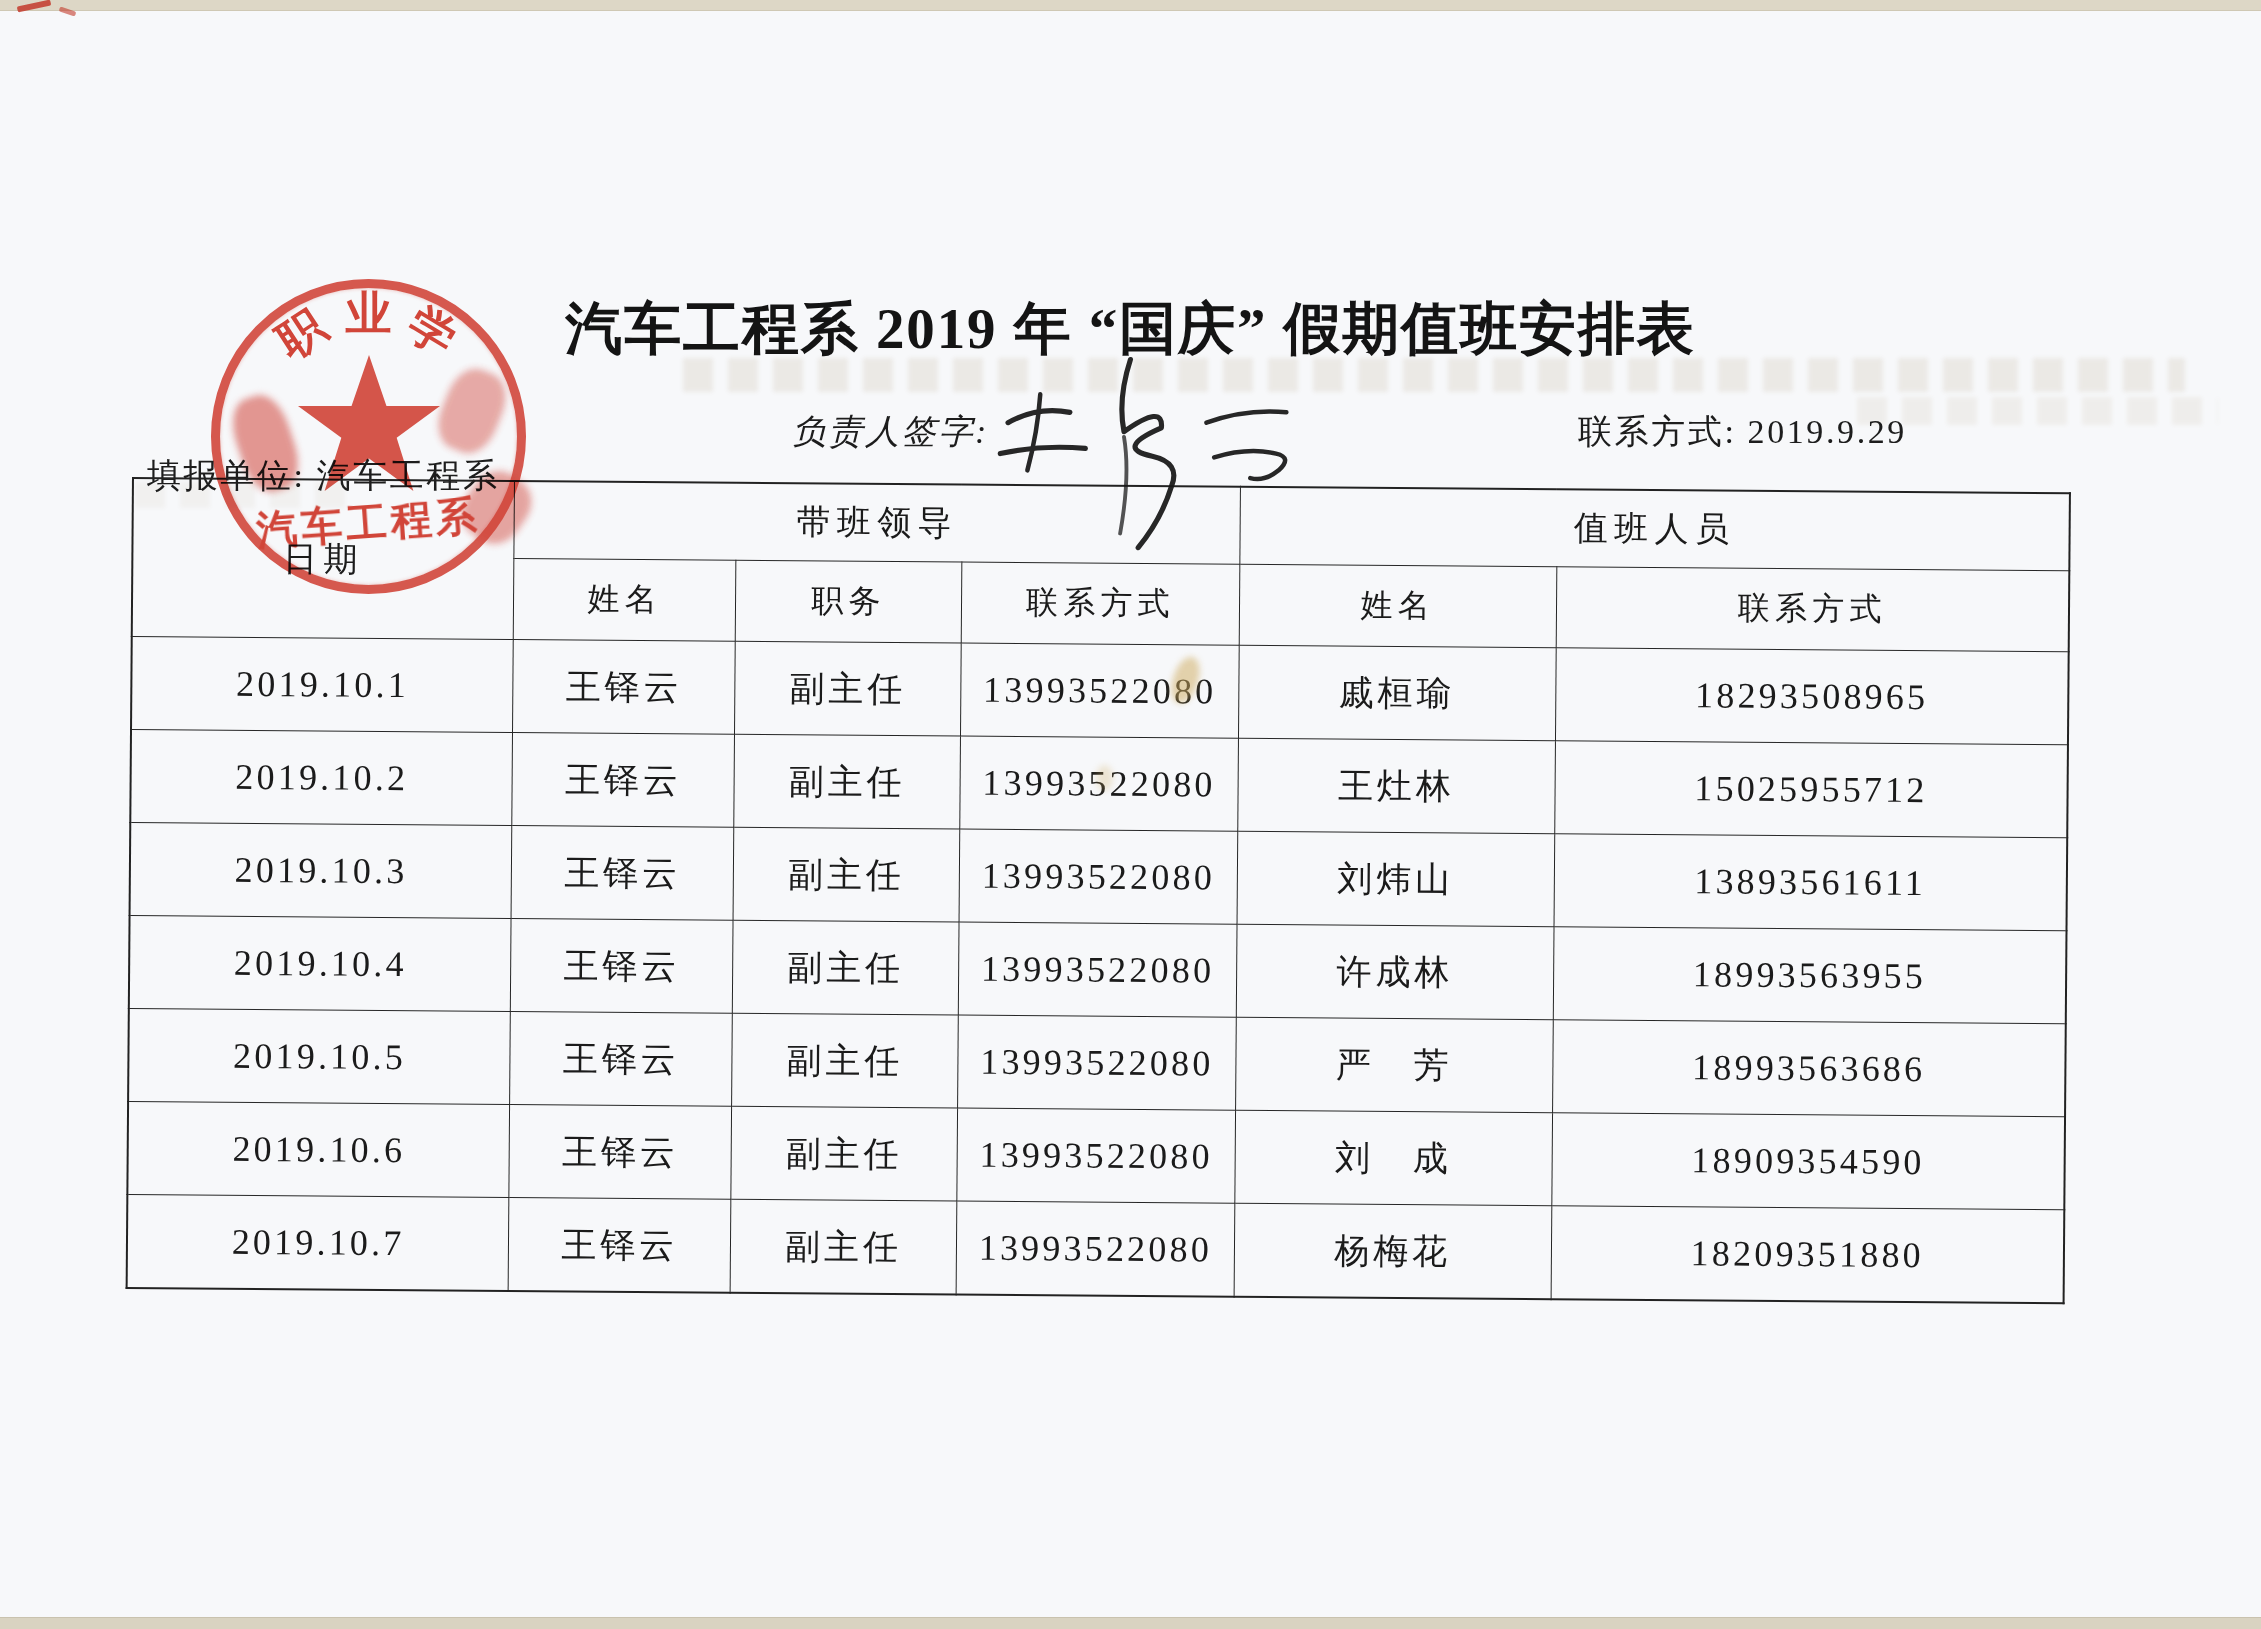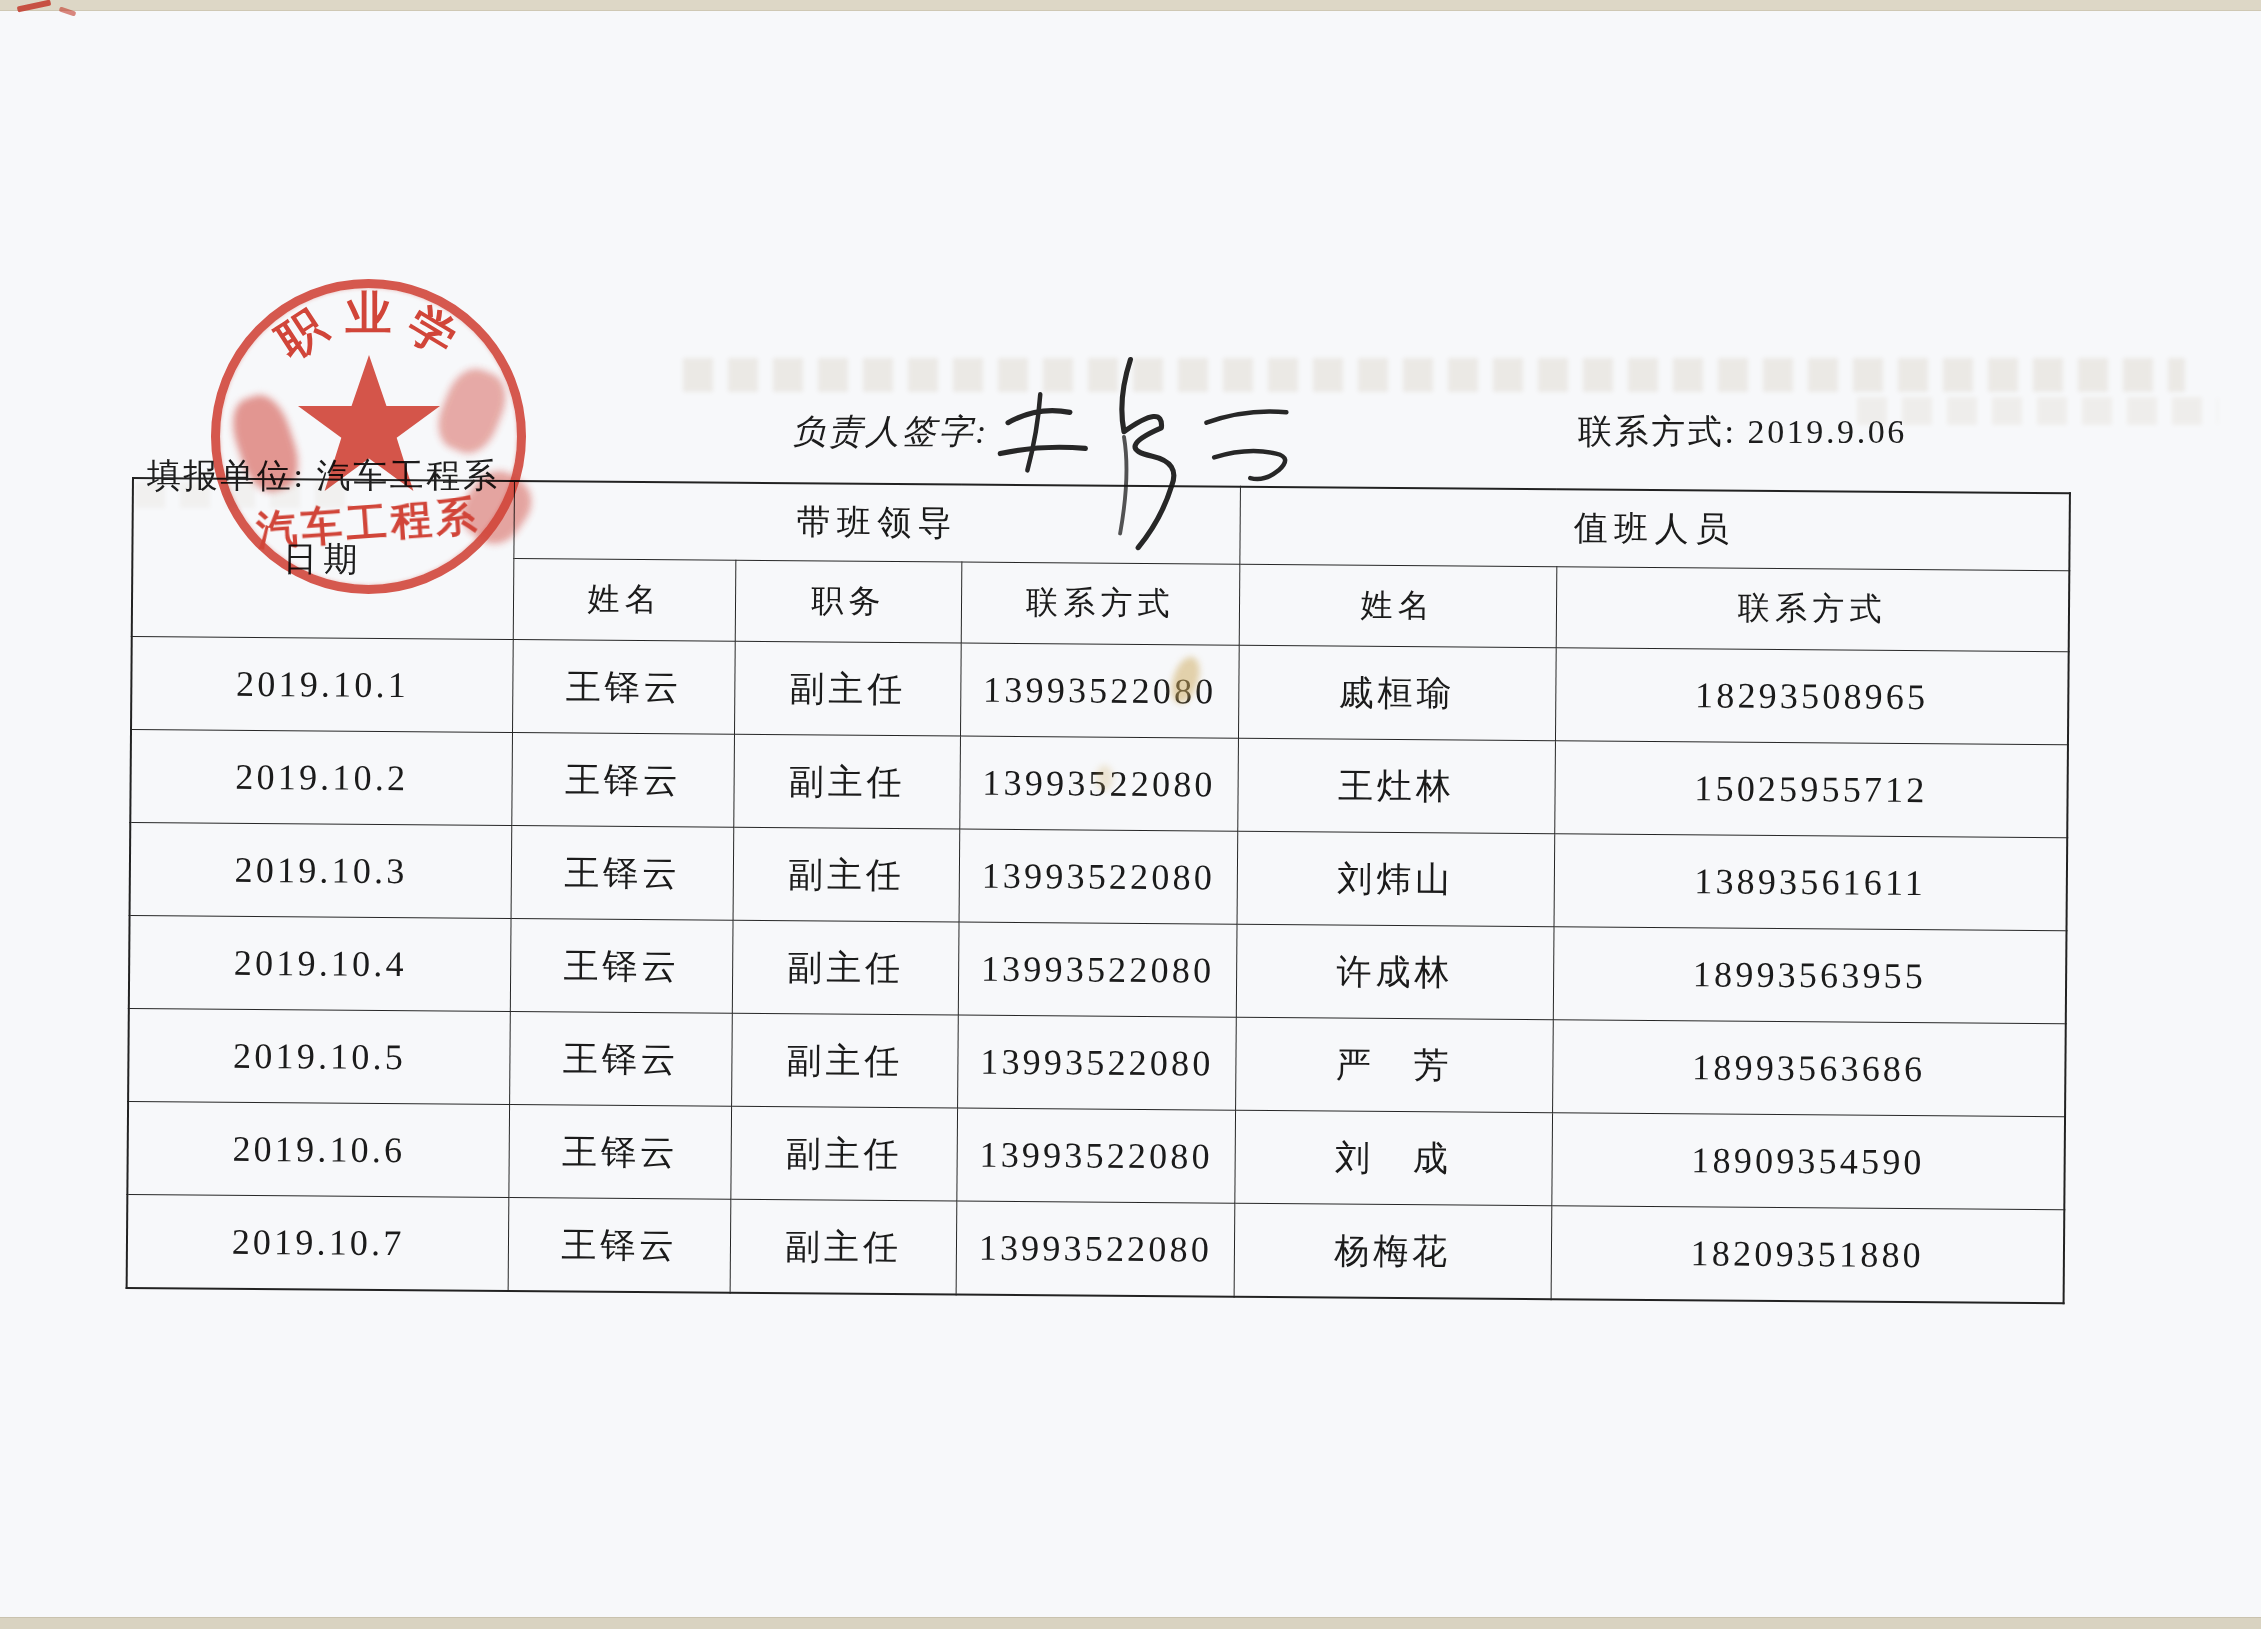--- a/index.html
+++ b/index.html
@@ -100,32 +100,33 @@
 
   <div class="edge-top"></div>
   <div class="edge-bottom"></div>
   <div class="corner-mark cm1"></div>
   <div class="corner-mark cm2"></div>
 
   <div class="ghost g1"></div>
   <div class="ghost g2"></div>
   <div class="ghost g3"></div>
 
+  <h1 class="title">汽车工程系 2019 年 “国庆” 假期值班安排表</h1>
 
   <div class="meta">
     <div class="unit">
       <span>填报单位:</span>
       <span class="val">汽车工程系</span>
     </div>
     <div class="sign">
       <span>负责人签字:</span>
     </div>
     <div class="time">
       <span>联系方式:</span>
-      <span class="val">2019.9.06</span>
+      <span class="val">2019.9.29</span>
     </div>
   </div>
 
   <div class="signature">
     <svg viewBox="0 0 520 330" fill="none" stroke="#161616" stroke-linecap="round" stroke-linejoin="round" opacity="0.92">
       <path d="M28 128 q46 -26 96 -16" stroke-width="8"></path>
       <path d="M78 84 q-4 58 -20 118" stroke-width="7"></path>
       <path d="M16 176 q64 -14 132 -8" stroke-width="8"></path>
       <path d="M218 30 q-20 62 -10 112 q62 -44 58 -6 q-74 32 -14 44 q44 10 30 46 q-16 52 -52 96" stroke-width="8"></path>
       <path d="M208 150 q10 60 -6 150" stroke-width="6" opacity="0.8"></path>

